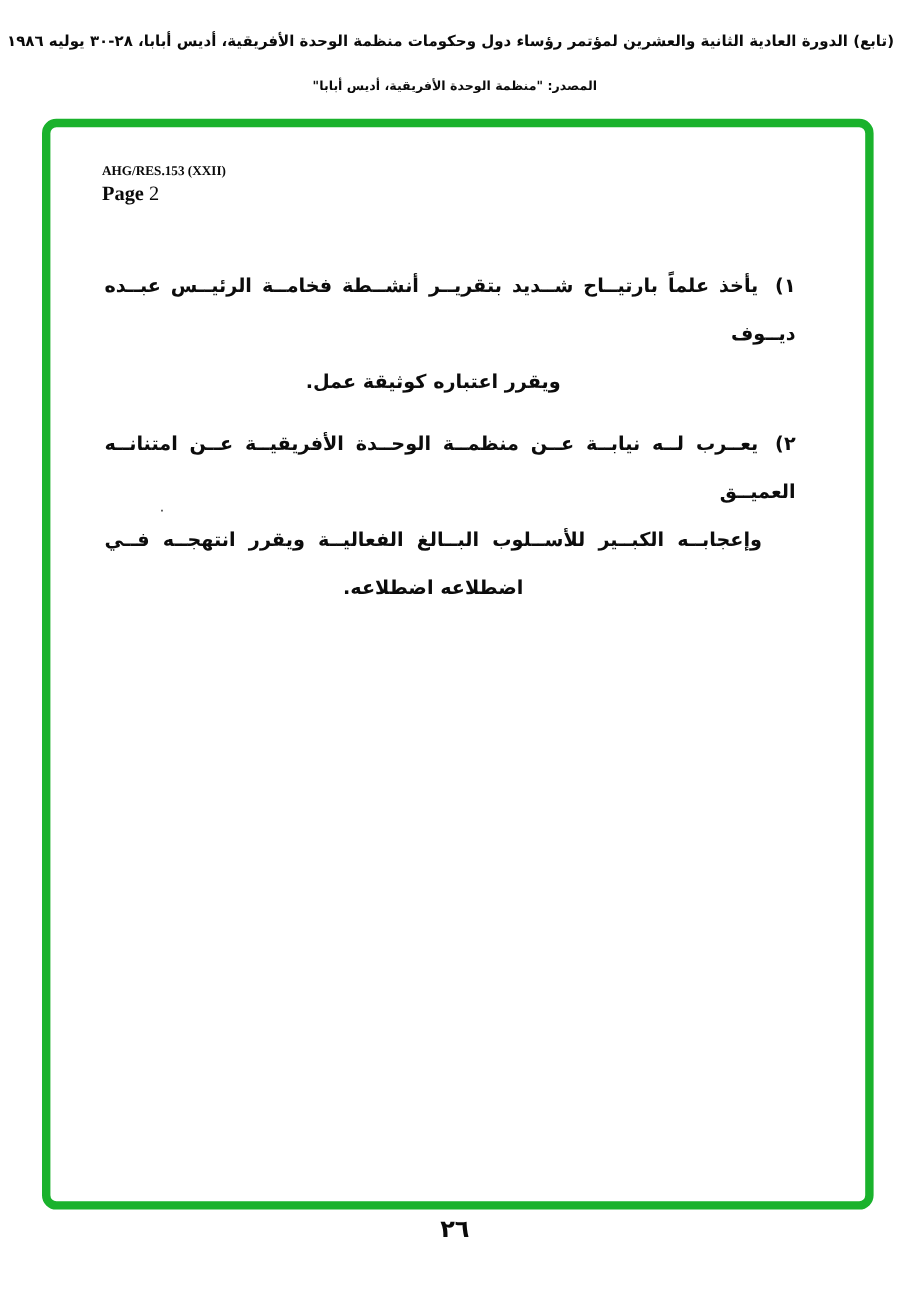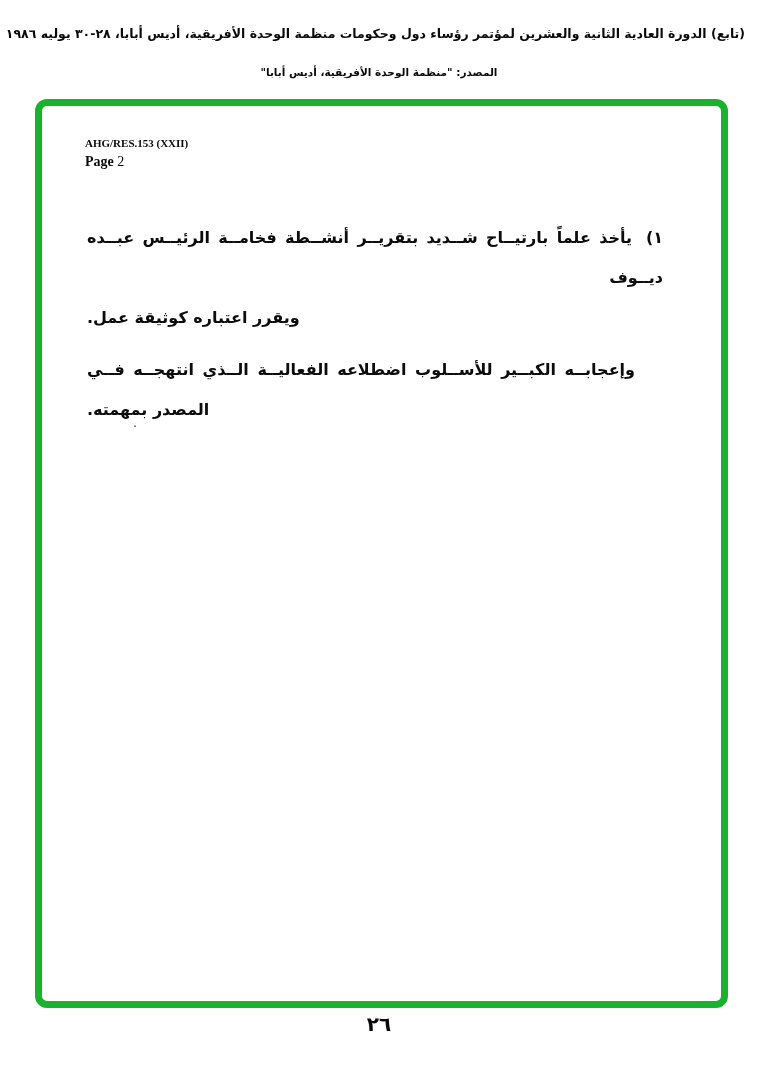--- a/index.html
+++ b/index.html
@@ -38,37 +38,37 @@
     background: #ffffff;
   }
 
   
   .ref-block {
     position: absolute; left: 43px; top: 27px;
     font-family: "Liberation Serif", serif;
     color: #0a0a0a;
   }
   .ref-line { font-weight: bold; font-size: 11px; line-height: 20px; }
-  .page-line { font-size: 14px; line-height: 18px; }
+  .page-line { font-size: 17px; line-height: 18px; }
   .page-line .lbl { font-weight: bold; }
   .page-line .val { font-weight: normal; }
 
   
   .body-text {
     position: absolute; top: 112px; right: 58px; left: 45px;
     direction: rtl;
   }
   .para { margin: 0 0 12px 0; }
   .pline {
     font-weight: bold; font-size: 16px; line-height: 40px;
     color: #0c0c0c;
     font-family: "DejaVu Sans", sans-serif;
   }
   .pline.full  { text-align: justify; text-align-last: justify; }
-  .pline.endln { text-align: left; }
+  .pline.endln { text-align: center; }
   .pline.cont  { padding-right: 28px; }
   .marker { margin-left: 14px; white-space: nowrap; }
 
   
   .speck {
     position: absolute; left: 133px; top: 419px;
     font-size: 13px; color: #3a3a3a;
   }
 
   
@@ -100,22 +100,25 @@
   <div class="body-text" dir="rtl">
 
     <div class="para">
       <div class="pline full">
         <span class="marker">١)</span><span>يأخذ علماً بارتيــاح شــديد بتقريــر أنشــطة فخامــة الرئيــس عبــده ديــوف</span>
       </div>
       <div class="pline endln cont">ويقرر اعتباره كوثيقة عمل.</div>
     </div>
 
     <div class="para">
-      <div class="pline full cont">وإعجابــه الكبــير للأســلوب اضطلاعه الفعاليــة الــذي انتهجــه فــي</div>
-      <div class="pline endln cont">المصدر بمهمته.</div>
+      <div class="pline full">
+        <span class="marker">٢)</span><span>يعــرب لــه نيابــة عــن منظمــة الوحــدة الأفريقيــة عــن امتنانــه العميــق</span>
+      </div>
+      <div class="pline full cont">وإعجابــه الكبــير للأســلوب البــالغ الفعاليــة ويقرر انتهجــه فــي</div>
+      <div class="pline endln cont">اضطلاعه اضطلاعه.</div>
     </div>
 
   </div>
 
 </div>
 
 <div class="speck">·</div>
 
 <div class="folio">٢٦</div>
 

